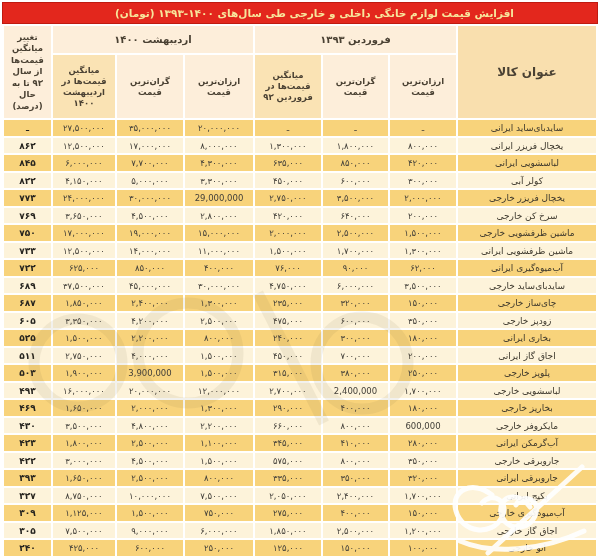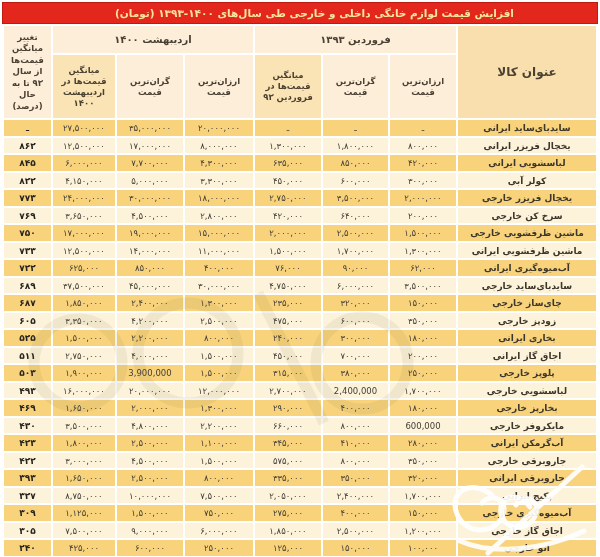--- a/index.html
+++ b/index.html
@@ -62,21 +62,21 @@
     height: 15.5px;
     text-align: center;
     vertical-align: middle;
     font-size: 8.5px;
     color: #43403a;
     overflow: hidden;
     white-space: nowrap;
   }
   tbody tr.orange td { background: #f8d37b; }
   tbody tr.cream  td { background: #fdf3da; }
-  td.name { font-size: 9px; font-weight: bold; color: #3c372c; }
+  td.name { font-size: 9px; font-weight: normal; color: #3c372c; }
   td.pct  { font-size: 9px; font-weight: bold; color: #26241f; }
 
   .wm-faint {
     position: absolute;
     left: 20px; top: 245px;
     opacity: 0.09;
     pointer-events: none;
   }
   .wm-signature {
     position: absolute;
@@ -160,21 +160,21 @@
           <td>۳,۳۰۰,۰۰۰</td>
           <td>۵,۰۰۰,۰۰۰</td>
           <td>۴,۱۵۰,۰۰۰</td>
           <td class="pct">۸۲۲</td>
         </tr>
         <tr class="orange">
           <td class="name">یخچال فریزر خارجی</td>
           <td>۲,۰۰۰,۰۰۰</td>
           <td>۳,۵۰۰,۰۰۰</td>
           <td>۲,۷۵۰,۰۰۰</td>
-          <td>۱۸,۰۰۰,۰۰۰</td>
+          <td>29,000,000</td>
           <td>۳۰,۰۰۰,۰۰۰</td>
           <td>۲۴,۰۰۰,۰۰۰</td>
           <td class="pct">۷۷۳</td>
         </tr>
         <tr class="cream">
           <td class="name">سرخ کن خارجی</td>
           <td>۲۰۰,۰۰۰</td>
           <td>۶۴۰,۰۰۰</td>
           <td>۴۲۰,۰۰۰</td>
           <td>۲,۸۰۰,۰۰۰</td>

